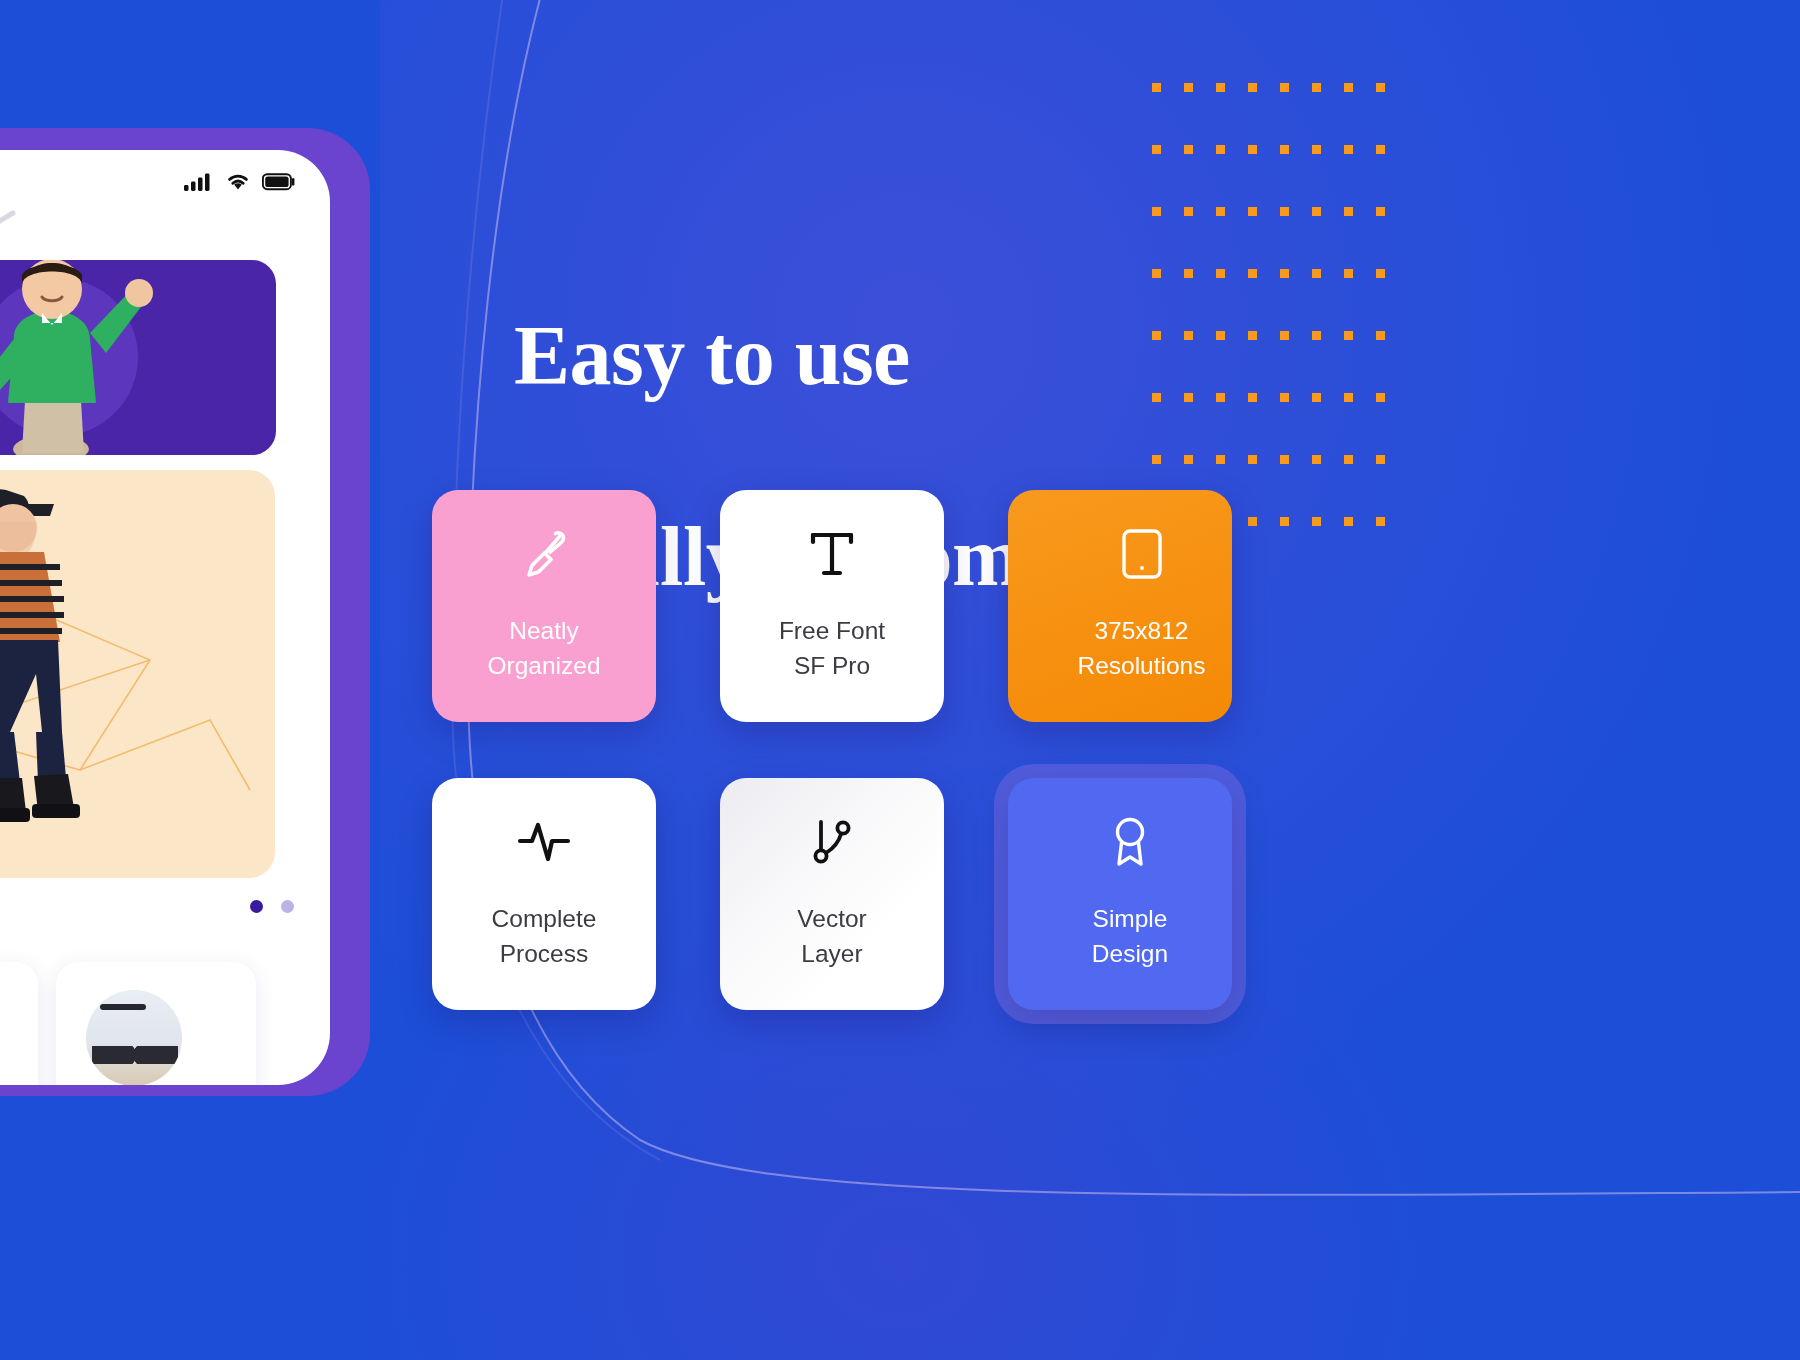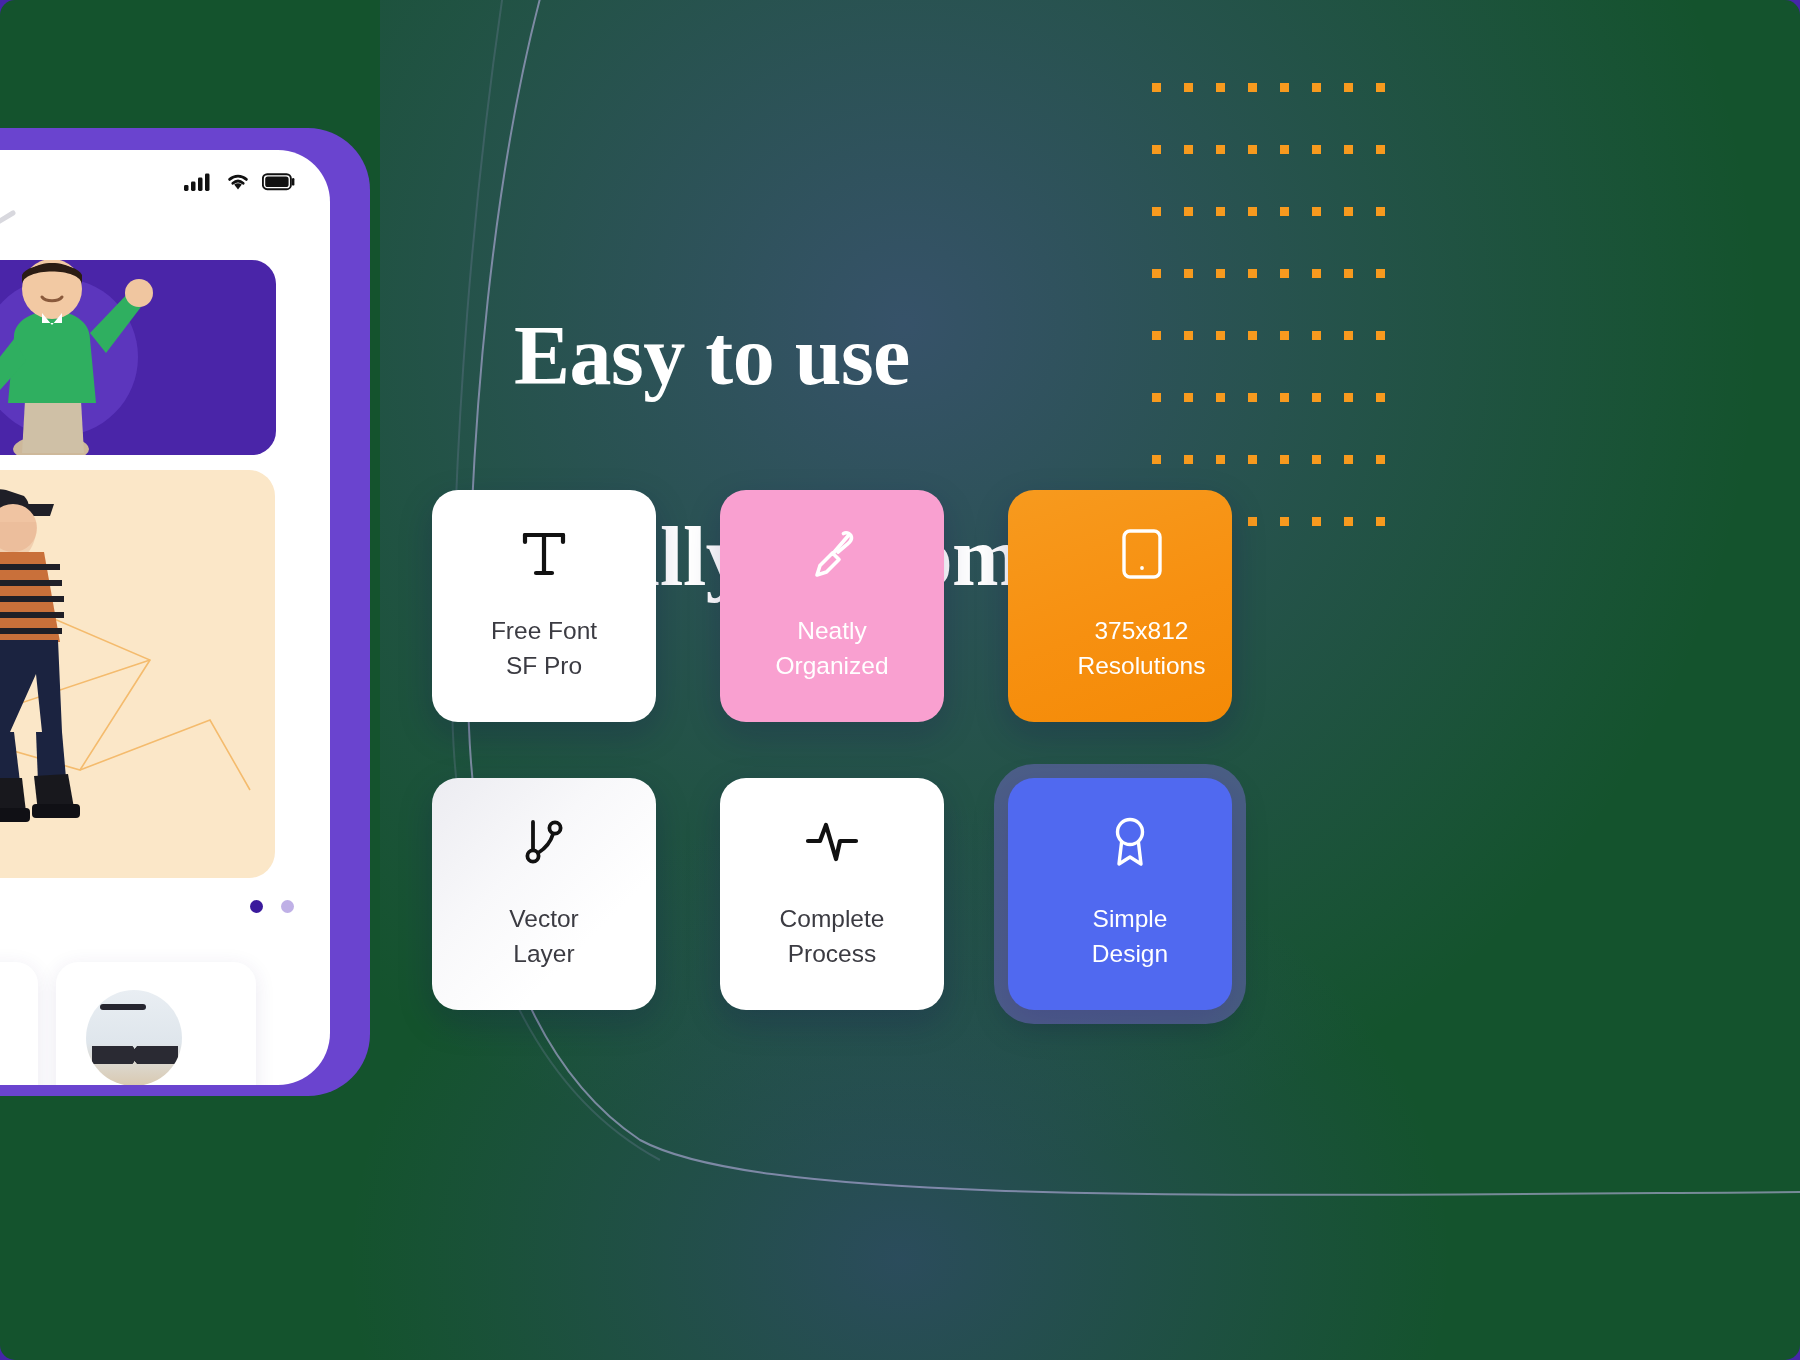--- a/index.html
+++ b/index.html
@@ -8,23 +8,22 @@
     font-family: "Liberation Sans", sans-serif;
     background: #4526a8;
     overflow: hidden;
     position: relative;
   }
 
   
   .stage {
     position: absolute;
     inset: 0;
-    background: #14532d;
-    overflow: hidden;
-    border-radius: 15px;
+    background: #1d4ed8;
+    overflow: hidden;
   }
   .sheen {
     position: absolute;
     left: 380px; top: -200px;
     width: 1500px; height: 1500px;
     background: radial-gradient(ellipse at 35% 35%, rgba(118,80,216,0.35) 0%, rgba(70,39,169,0) 62%);
     pointer-events: none;
   }
   .sheen2 {
     position: absolute;
@@ -310,78 +309,78 @@
       <i></i>
   </div>
 
   <h1 class="heading">
     <span class="l1">Easy to use</span>
     <span class="l2">and fully customized</span>
   </h1>
 
   <div class="cards">
 
+    <div class="card pink">
+      <span class="ico">
+        <svg width="46" height="48" viewBox="0 0 46 48" fill="none" stroke="#ffffff" stroke-width="3.6" stroke-linejoin="round" stroke-linecap="round">
+          <path d="M39 6 L23.5 24"></path>
+          <path d="M34.5 3.5 C38 1.5 42.5 4.2 42.5 8 C42.5 10.4 41 12 39 13.6 L29 22"></path>
+          <path d="M23.5 23 L11 35.5 L8 45 L17.5 42 L30 29.5 Z"></path>
+        </svg>
+      </span>
+      <span class="lbl">Neatly
+Organized</span>
+    </div>
+
     <div class="card white">
       <span class="ico">
         <svg width="46" height="50" viewBox="0 0 46 50" fill="none" stroke="#111" stroke-width="4.2" stroke-linecap="round">
           <path d="M4 6 H42"></path>
             <path d="M4 6 V13"></path>
             <path d="M42 6 V13"></path>
           <path d="M23 6 V44"></path>
             <path d="M15 44 H31"></path>
         </svg>
       </span>
       <span class="lbl">Free Font
 SF Pro</span>
     </div>
 
-    <div class="card pink">
-      <span class="ico">
-        <svg width="46" height="48" viewBox="0 0 46 48" fill="none" stroke="#ffffff" stroke-width="3.6" stroke-linejoin="round" stroke-linecap="round">
-          <path d="M39 6 L23.5 24"></path>
-          <path d="M34.5 3.5 C38 1.5 42.5 4.2 42.5 8 C42.5 10.4 41 12 39 13.6 L29 22"></path>
-          <path d="M23.5 23 L11 35.5 L8 45 L17.5 42 L30 29.5 Z"></path>
-        </svg>
-      </span>
-      <span class="lbl">Neatly
-Organized</span>
-    </div>
-
     <div class="card orange">
       <span class="ico">
         <svg width="42" height="52" viewBox="0 0 42 52" fill="none" stroke="#ffffff" stroke-width="3.4">
           <rect x="3" y="3" width="36" height="46" rx="6"></rect>
           <circle cx="21" cy="40" r="1.9" fill="#ffffff" stroke="none"></circle>
         </svg>
       </span>
       <span class="lbl">375x812
 Resolutions</span>
+    </div>
+
+    <div class="card white">
+      <span class="ico">
+        <svg width="54" height="46" viewBox="0 0 54 46" fill="none" stroke="#111" stroke-width="4.2" stroke-linecap="round" stroke-linejoin="round">
+          <path d="M3 22 H15 L21 6 L31 40 L35 22 H51"></path>
+        </svg>
+      </span>
+      <span class="lbl">Complete
+Process</span>
     </div>
 
     <div class="card white-grad">
       <span class="ico">
         <svg width="46" height="50" viewBox="0 0 46 50" fill="none" stroke="#111" stroke-width="3.8" stroke-linecap="round">
           <path d="M12 5 V33"></path>
           <circle cx="12" cy="39" r="5.6"></circle>
           <circle cx="34" cy="11" r="5.6"></circle>
           <path d="M17 36 C25 31, 30 24, 32 17"></path>
         </svg>
       </span>
       <span class="lbl">Vector
 Layer</span>
-    </div>
-
-    <div class="card white">
-      <span class="ico">
-        <svg width="54" height="46" viewBox="0 0 54 46" fill="none" stroke="#111" stroke-width="4.2" stroke-linecap="round" stroke-linejoin="round">
-          <path d="M3 22 H15 L21 6 L31 40 L35 22 H51"></path>
-        </svg>
-      </span>
-      <span class="lbl">Complete
-Process</span>
     </div>
 
     <div class="card blue">
       <span class="ico">
         <svg width="42" height="52" viewBox="0 0 42 52" fill="none" stroke="#ffffff" stroke-width="3.4" stroke-linejoin="round" stroke-linecap="round">
           <circle cx="21" cy="16" r="12.5"></circle>
           <path d="M12.6 26 L10 48 L21 41 L32 48 L29.4 26"></path>
         </svg>
       </span>
       <span class="lbl">Simple

